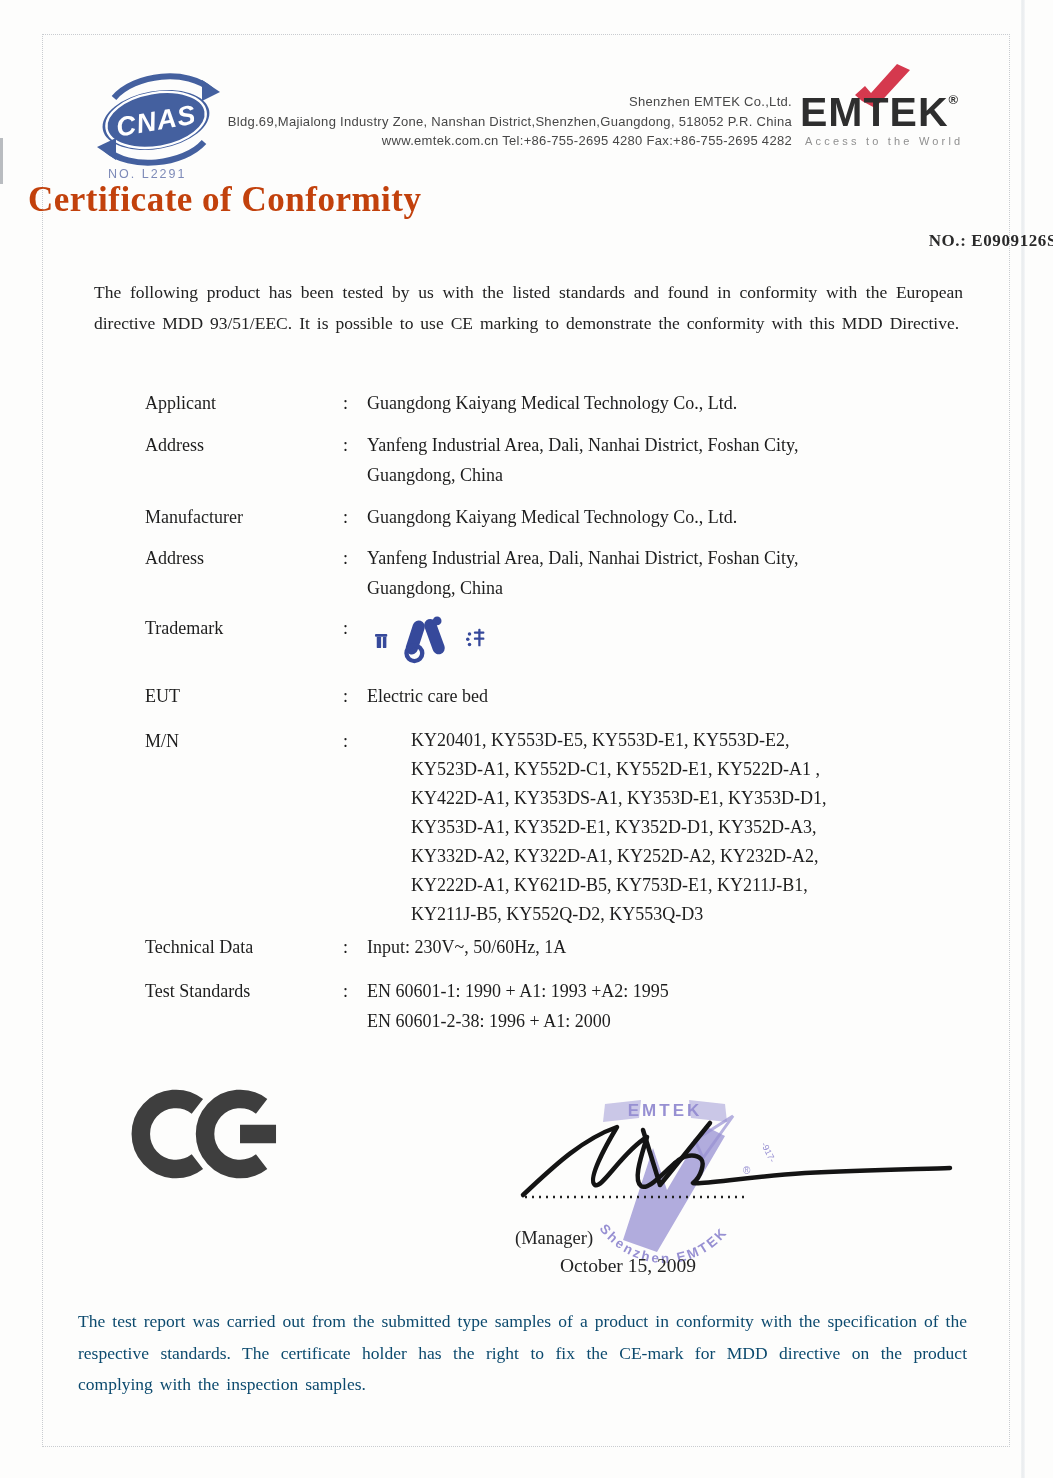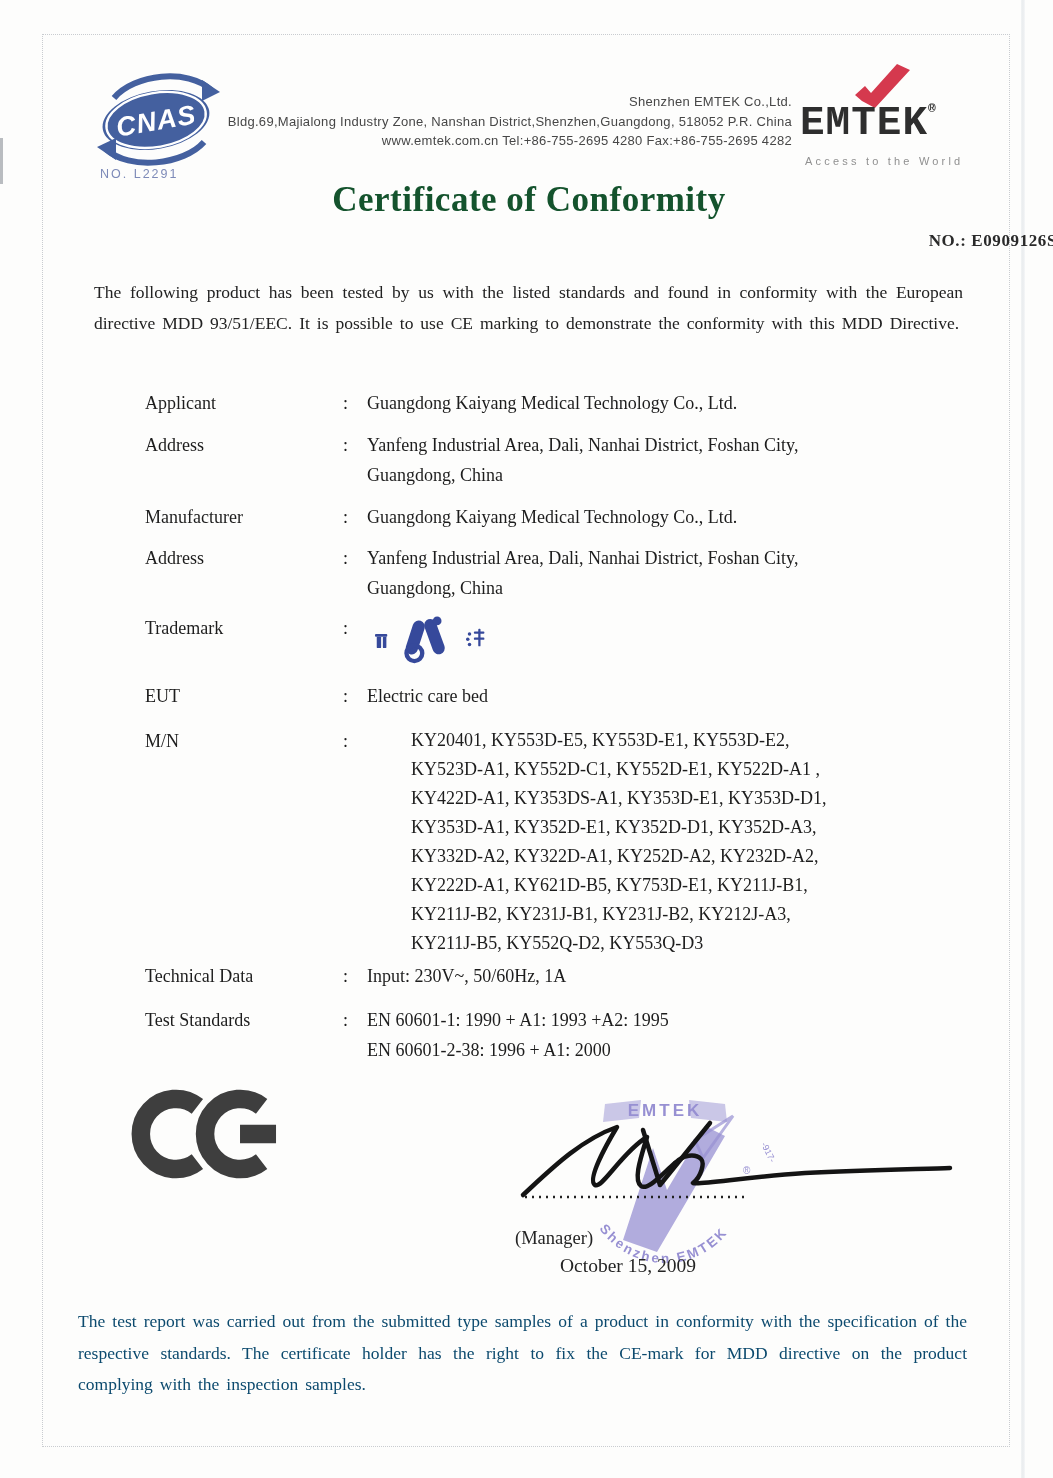--- a/index.html
+++ b/index.html
@@ -16,43 +16,43 @@
   .scan-artifact-right {
     position:absolute; left:1021px; top:0; width:4px; height:100%;
     background:linear-gradient(to right,#f1f3f4,#e9ecee,#f6f7f8);
   }
   .scan-artifact-left {
     position:absolute; left:0; top:138px; width:3px; height:46px; background:#b9bcc0;
   }
   
   .cnas-logo { position:absolute; left:84px; top:72px; width:150px; height:100px; }
   .cnas-no {
-    position:absolute; left:100px; top:167px;
+    position:absolute; left:108px; top:167px;
     font-family:"Liberation Sans", sans-serif; font-size:12.5px; letter-spacing:2px; color:#7d8ab8;
   }
   .company-block {
     position:absolute; left:170px; top:92px; width:622px; text-align:right;
     font-family:"Liberation Sans", sans-serif; font-size:13px; line-height:19.5px;
     color:#474747; letter-spacing:.3px;
   }
   .emtek-logo { position:absolute; left:800px; top:78px; width:210px; }
   .emtek-swoosh { position:absolute; left:50px; top:-15px; width:62px; height:45px; }
   .emtek-word {
-    position:relative; font-family:Liberation Mono, monospace; font-weight:800;
-    font-size:41px; letter-spacing:1px; color:#2e2e2e; line-height:61px;
+    position:relative; font-family:Liberation Sans, sans-serif; font-weight:800;
+    font-size:41px; letter-spacing:1px; color:#2e2e2e; line-height:44px;
   }
   .emtek-reg { font-size:13px; vertical-align:22px; font-weight:700; color:#2e2e2e; }
   .emtek-tagline {
     font-family:"Liberation Sans", sans-serif; font-size:11px; letter-spacing:3.2px;
     color:#909090; padding-left:5px; margin-top:1px; white-space:nowrap;
   }
   
   .doc-title {
-    position:absolute; left:0; top:180px; width:1030px; text-align:center;
-    font-weight:700; font-size:35px; letter-spacing:.5px; color:#14532d;padding-left:28px;
+    position:absolute; left:0; top:180px; width:1030px; text-align:left;
+    font-weight:700; font-size:35px; letter-spacing:.5px; color:#c2410c;padding-left:28px;
   }
   .doc-no {
     position:absolute; left:0; top:231px; width:1030px; text-align:right;
     font-weight:700; font-size:17px; letter-spacing:.6px; color:#2a2a2a;margin-left:27px;
   }
   
   .intro-par {
     position:absolute; left:94px; top:277px; width:869px;
     font-size:17.5px; line-height:31px; text-align:justify; word-spacing:2.6px; color:#222;
   }
@@ -197,21 +197,20 @@
     <div class="field-row" style="margin-bottom:3px;">
       <div class="field-label">M/N</div>
       <div class="field-colon">:</div>
       <div class="field-value">
         <div class="mline">KY20401, KY553D-E5, KY553D-E1, KY553D-E2,</div>
         <div class="mline">KY523D-A1, KY552D-C1, KY552D-E1, KY522D-A1 ,</div>
         <div class="mline">KY422D-A1, KY353DS-A1, KY353D-E1, KY353D-D1,</div>
         <div class="mline">KY353D-A1, KY352D-E1, KY352D-D1, KY352D-A3,</div>
         <div class="mline">KY332D-A2, KY322D-A1, KY252D-A2, KY232D-A2,</div>
         <div class="mline">KY222D-A1, KY621D-B5, KY753D-E1, KY211J-B1,</div>
-        <div class="mline">KY211J-B2, KY231J-B1, KY231J-B2, KY212J-A3,</div>
         <div class="mline">KY211J-B5, KY552Q-D2, KY553Q-D3</div>
       </div>
     </div>
 
     <div class="field-row" style="margin-bottom:14px;">
       <div class="field-label">Technical Data</div>
       <div class="field-colon">:</div>
       <div class="field-value">
           <div class="vline">Input: 230V~, 50/60Hz, 1A</div>
         </div>

